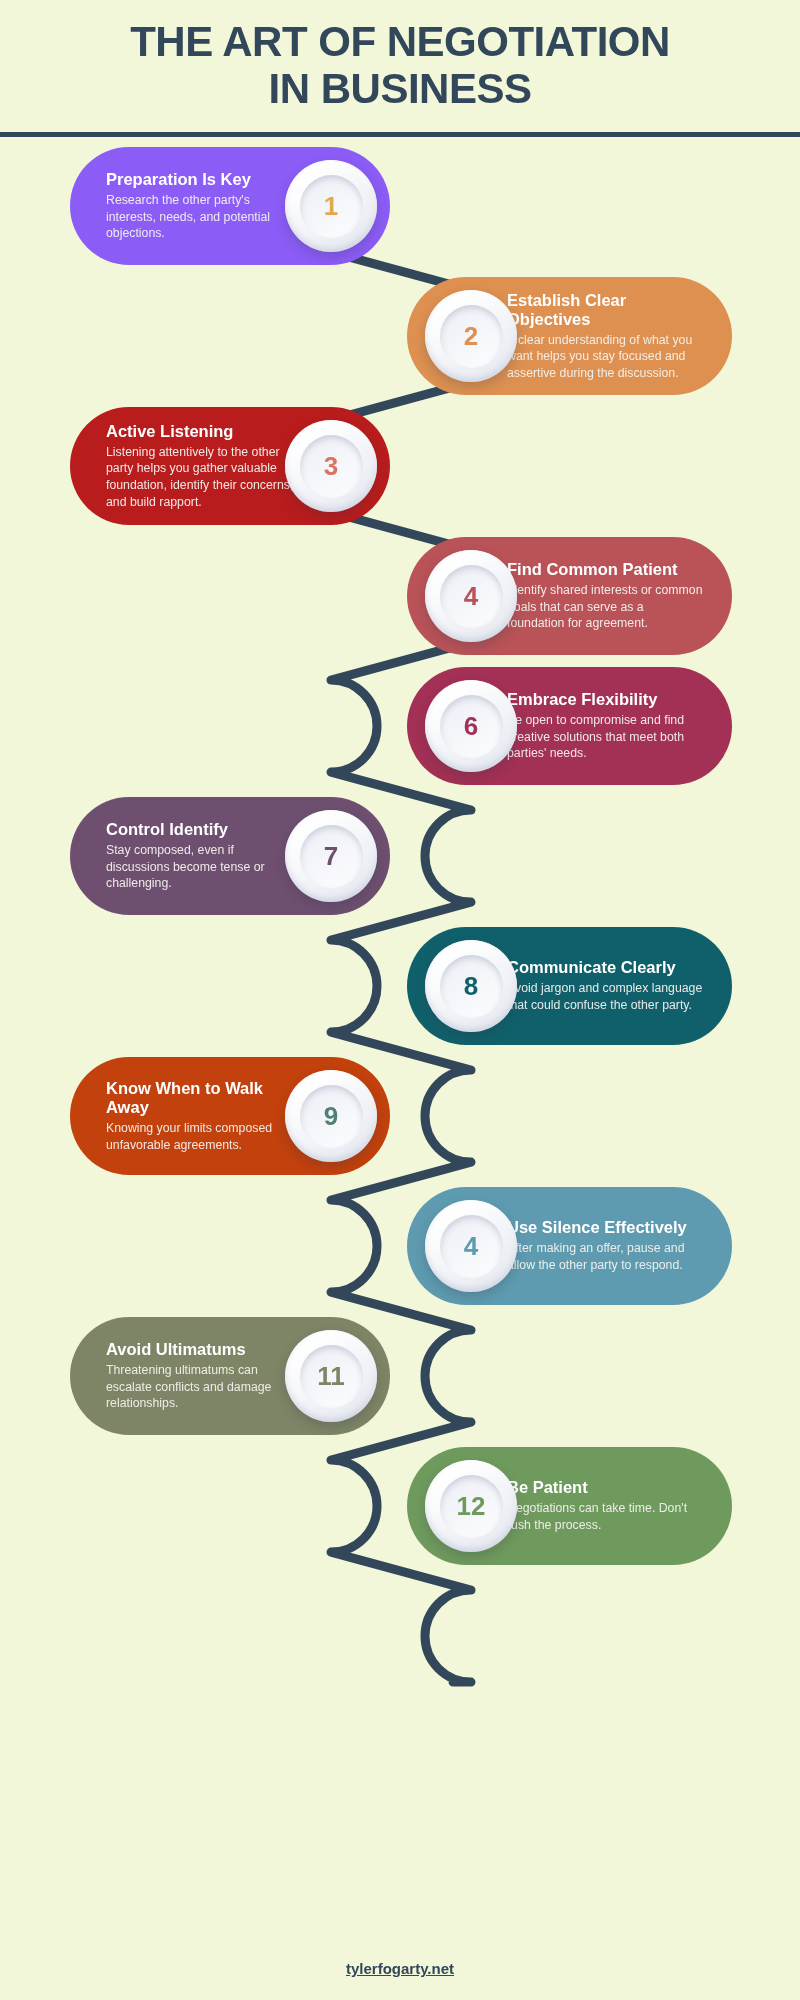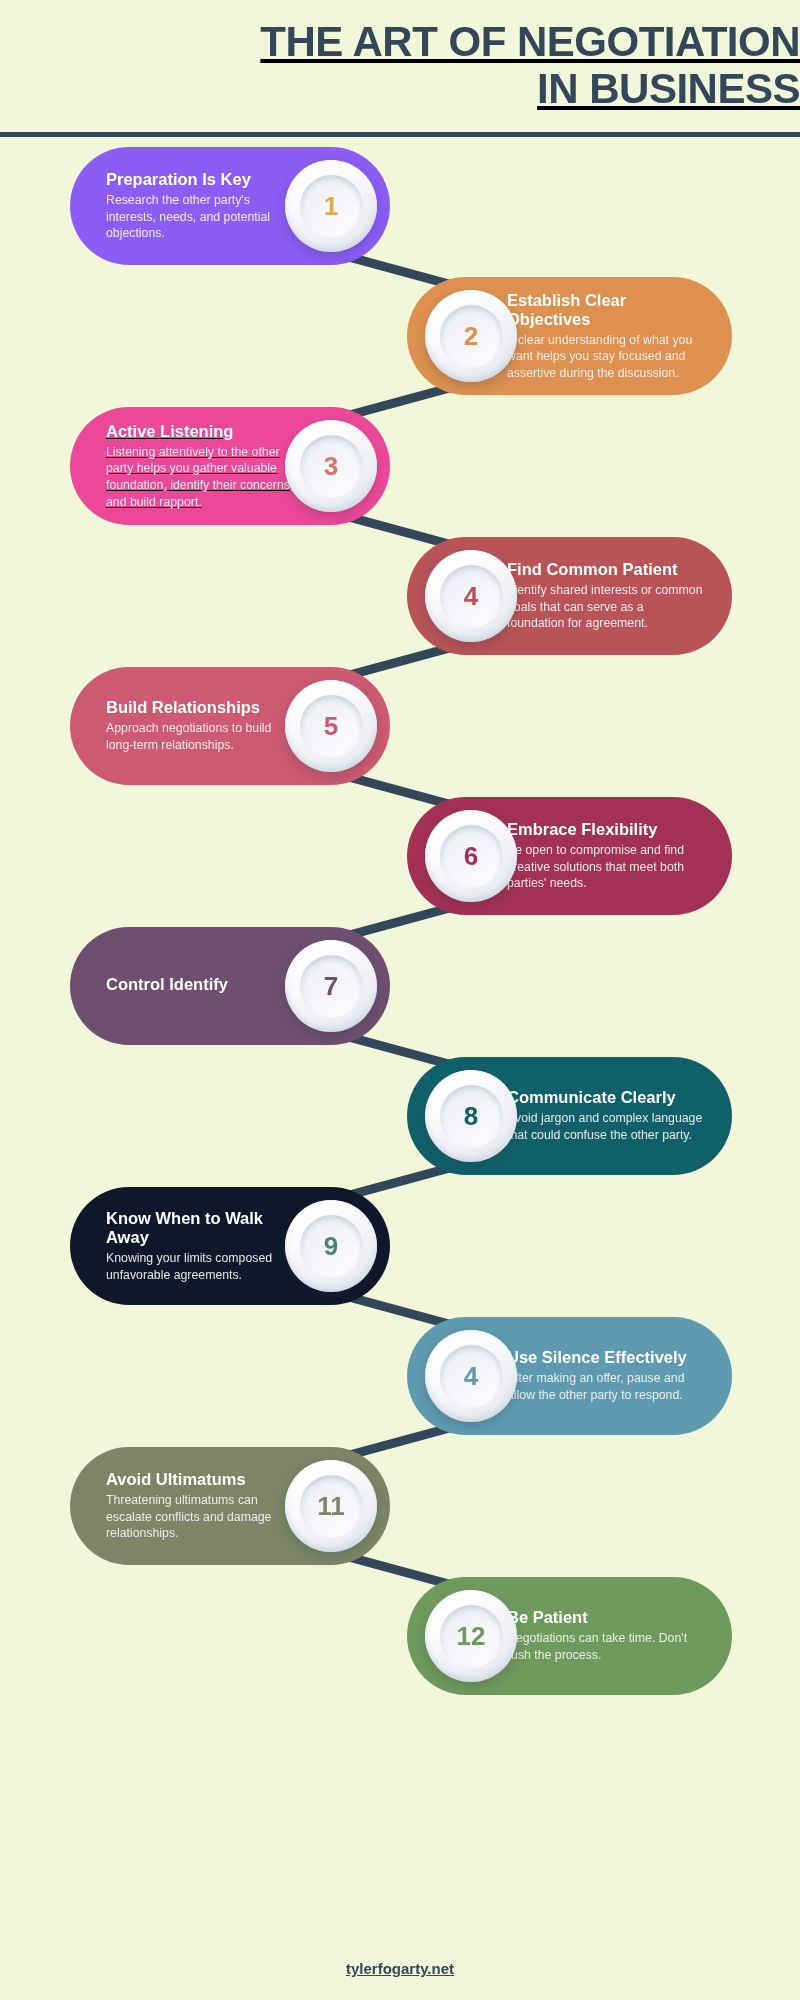--- a/index.html
+++ b/index.html
@@ -11,22 +11,21 @@
   }
   #page {
     position: relative;
     width: 800px; height: 2000px;
     background: #f2f7d9;
   }
 
   
   .header {
     padding-top: 18px;
-    text-align: right;
-    text-decoration: underline;
+    text-align: center;
   }
   .header h1 {
     color: #33475b;
     font-size: 42px;
     font-weight: bold;
     line-height: 1.12;
     letter-spacing: -0.5px;
     text-transform: uppercase;
   }
   .title-line2 { display: block; }
@@ -171,21 +170,21 @@
             <div class="card-desc">A clear understanding of what you want helps you stay focused and assertive during the discussion.</div>
           </div>
         </div>
         <div class="badge">
           <div class="badge-inner">
             <div class="badge-num" style="color: rgb(221, 144, 80);">2</div>
           </div>
         </div>
       </div>
       <div class="step left">
-        <div class="card" style="background: #ec4899; text-decoration: underline;">
+        <div class="card" style="background: #b91c1c;">
           <div class="txt">
             <div class="card-title">Active Listening</div>
             <div class="card-desc">Listening attentively to the other party helps you gather valuable foundation, identify their concerns, and build rapport.</div>
           </div>
         </div>
         <div class="badge">
           <div class="badge-inner">
             <div class="badge-num" style="color: rgb(218, 116, 96);">3</div>
           </div>
         </div>
@@ -196,50 +195,38 @@
             <div class="card-title">Find Common Patient</div>
             <div class="card-desc">Identify shared interests or common goals that can serve as a foundation for agreement.</div>
           </div>
         </div>
         <div class="badge">
           <div class="badge-inner">
             <div class="badge-num" style="color: rgb(185, 83, 88);">4</div>
           </div>
         </div>
       </div>
-      <div class="step left">
-        <div class="card" style="background: rgb(205, 90, 114);">
-          <div class="txt">
-            <div class="card-title">Build Relationships</div>
-            <div class="card-desc">Approach negotiations to build long-term relationships.</div>
-          </div>
-        </div>
-        <div class="badge">
-          <div class="badge-inner">
-            <div class="badge-num" style="color: rgb(205, 90, 114);">5</div>
-          </div>
-        </div>
-      </div>
       <div class="step right">
         <div class="card" style="background: rgb(163, 48, 85);">
           <div class="txt">
             <div class="card-title">Embrace Flexibility</div>
             <div class="card-desc">Be open to compromise and find creative solutions that meet both parties' needs.</div>
           </div>
         </div>
         <div class="badge">
           <div class="badge-inner">
             <div class="badge-num" style="color: rgb(163, 48, 85);">6</div>
           </div>
         </div>
       </div>
       <div class="step left">
         <div class="card" style="background: rgb(110, 79, 112);">
           <div class="txt">
             <div class="card-title">Control Identify</div>
+            <div class="card-desc">Stay composed, even if discussions become tense or challenging.</div>
           </div>
         </div>
         <div class="badge">
           <div class="badge-inner">
             <div class="badge-num" style="color: rgb(110, 79, 112);">7</div>
           </div>
         </div>
       </div>
       <div class="step right">
         <div class="card" style="background: rgb(16, 96, 107);">
@@ -248,21 +235,21 @@
             <div class="card-desc">Avoid jargon and complex language that could confuse the other party.</div>
           </div>
         </div>
         <div class="badge">
           <div class="badge-inner">
             <div class="badge-num" style="color: rgb(16, 96, 107);">8</div>
           </div>
         </div>
       </div>
       <div class="step left">
-        <div class="card" style="background: #0f172a;">
+        <div class="card" style="background: #c2410c;">
           <div class="txt">
             <div class="card-title">Know When to Walk Away</div>
             <div class="card-desc">Knowing your limits composed unfavorable agreements.</div>
           </div>
         </div>
         <div class="badge">
           <div class="badge-inner">
             <div class="badge-num" style="color: rgb(79, 129, 117);">9</div>
           </div>
         </div>

